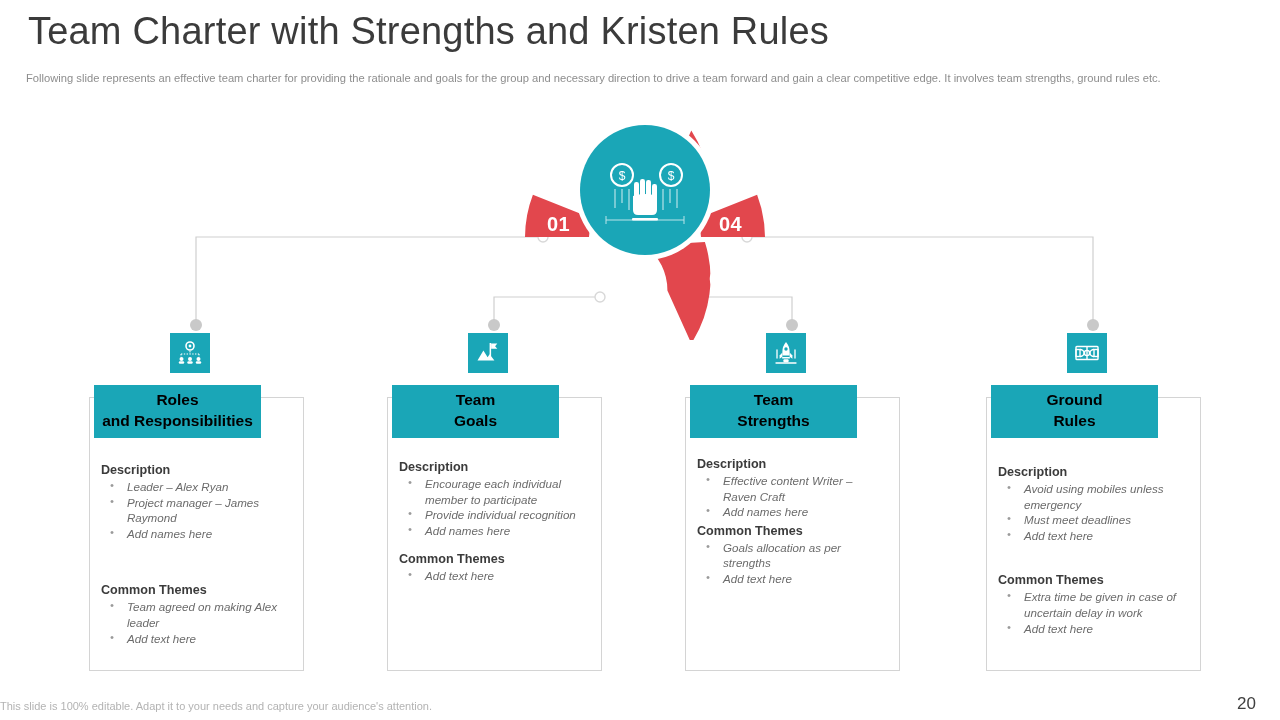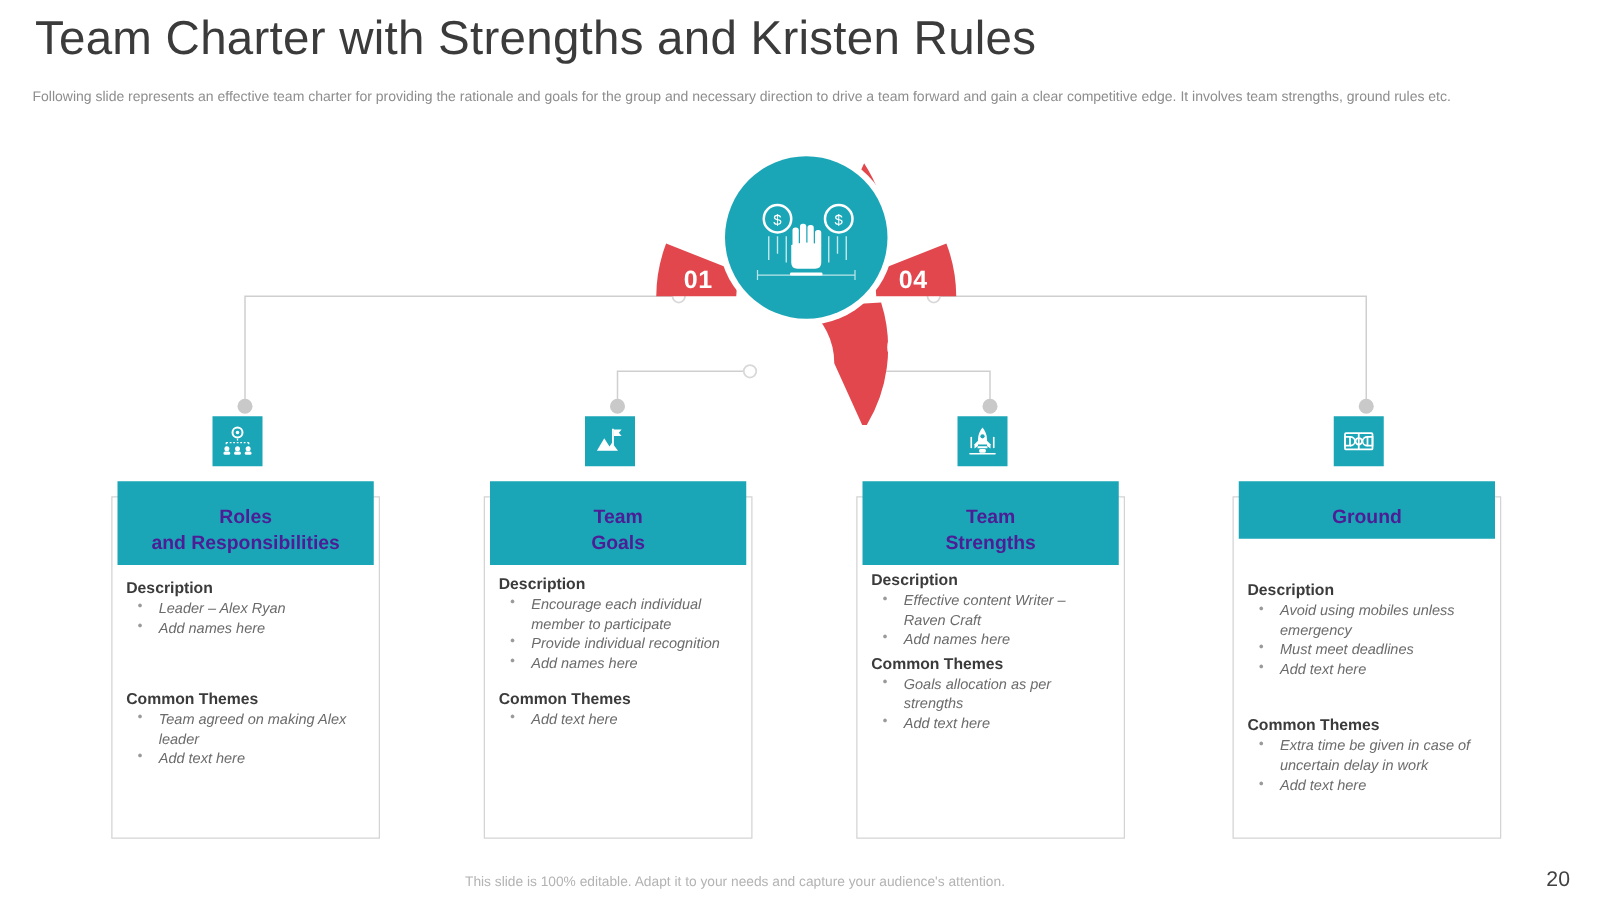--- a/index.html
+++ b/index.html
@@ -35,24 +35,24 @@
   .n03 { left: 668px; top: 268px; margin-left: 41px; }
   .n04 { left: 719px; top: 213px; }
 
   
   .col { position: absolute; top: 385px; width: 215px; }
   .col-body {
     position: absolute; top: 12px; left: 0; width: 215px; height: 274px;
     background: #ffffff; border: 1px solid #d4d4d4;
   }
   .col-head {
-    position: absolute; top: 0; left: 5px; width: 205px;
-    background: #1aa6b7; color: #4c1d95; text-align: center;
+    position: absolute; top: 0; left: 5px; width: 167px;
+    background: #1aa6b7; color: #000000; text-align: center;
     font-weight: bold; font-size: 15.5px; line-height: 21px;
-    padding: 18px 4px 7px; z-index: 3;
+    padding: 4px 4px 7px; z-index: 3;
   }
   .col-icon {
     position: absolute; top: -52px; left: 81px;
     width: 40px; height: 40px; background: #1aa6b7; z-index: 3;
     display: flex; align-items: center; justify-content: center;
   }
   .col-content {
     position: absolute; left: 0; top: 0; width: 215px;
     padding: 0 12px; z-index: 4;
   }
@@ -68,21 +68,21 @@
   }
   ul.bullets li::before {
     content: "\2022"; position: absolute; left: 7px; top: -1px;
     color: #9a9a9a; font-size: 11px;
   }
   .gap { height: 10px; }
 
   
   .footer {
     position: absolute; left: 0; top: 700px; width: 1176px;
-    text-align: center; font-size: 11px; color: #b3b3b3;
+    text-align: left; font-size: 11px; color: #b3b3b3;
   }
   .pagenum {
     position: absolute; right: 24px; top: 694px;
     font-size: 17px; color: #404040;
   }
 </style>
 </head>
 <body>
 
 <div class="slide">
@@ -180,20 +180,21 @@
       </svg>
     </div>
     <div class="col-head">
       <div>Roles</div>
       <div>and Responsibilities</div>
     </div>
     <div class="col-content" style="top:78px;">
       <div class="sec-title">Description</div>
       <ul class="bullets">
         <li>Leader – Alex Ryan</li>
+        <li>Project manager – James Raymond</li>
         <li>Add names here</li>
       </ul>
       <div class="gap" style="height:42px;"></div>
       <div class="sec-title">Common Themes</div>
       <ul class="bullets">
         <li>Team agreed on making Alex leader</li>
         <li>Add text here</li>
       </ul>
     </div>
   </div>
@@ -270,20 +271,21 @@
         <line x1="13" y1="6.5" x2="13" y2="19.5"></line>
         <circle cx="13" cy="13" r="2.6"></circle>
         <rect x="2" y="9.5" width="4" height="7"></rect>
         <rect x="20" y="9.5" width="4" height="7"></rect>
         <path d="M6 9.5 a4 3.5 0 0 1 0 7"></path>
         <path d="M20 9.5 a4 3.5 0 0 0 0 7"></path>
       </svg>
     </div>
     <div class="col-head">
       <div>Ground</div>
+      <div>Rules</div>
     </div>
     <div class="col-content" style="top:80px;">
       <div class="sec-title">Description</div>
       <ul class="bullets">
         <li>Avoid using mobiles unless emergency</li>
         <li>Must meet deadlines</li>
         <li>Add text here</li>
       </ul>
       <div class="gap" style="height:30px;"></div>
       <div class="sec-title">Common Themes</div>

